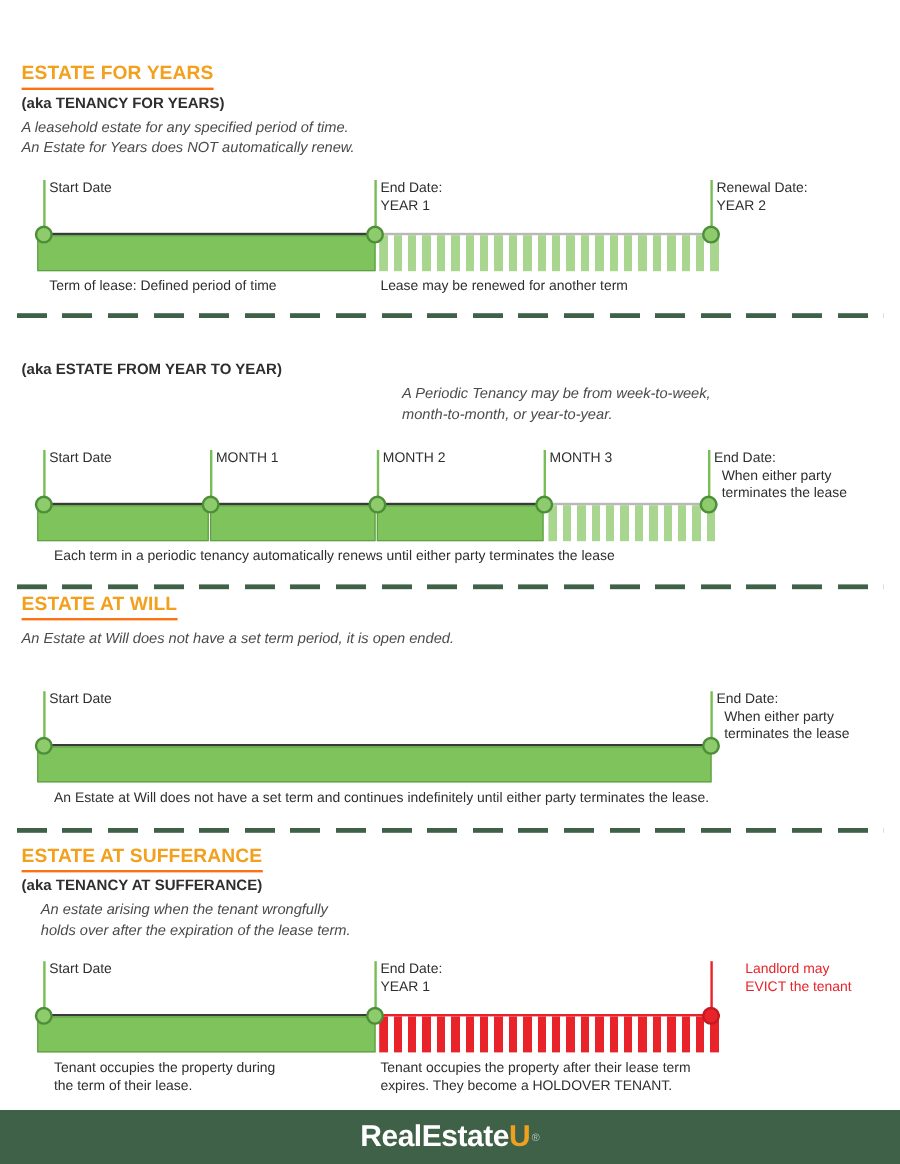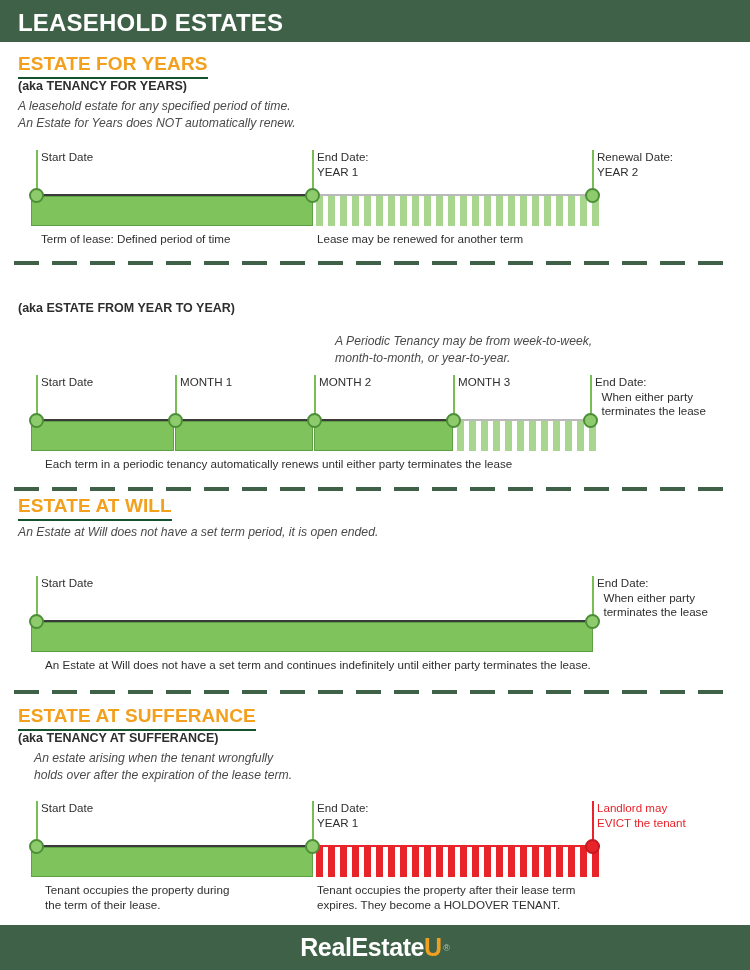--- a/index.html
+++ b/index.html
@@ -69,25 +69,25 @@
     color: #b8c4ba;
     font-size: 9px;
     vertical-align: super;
     margin-left: 1px;
   }
 
   
   .sec-title {
     position: absolute;
     color: #F2A01E;
-    font-size: 19px;
+    font-size: 16px;
     font-weight: bold;
     letter-spacing: 0.1px;
     padding-bottom: 2px;
-    border-bottom: 2px solid #14532d;
+    border-bottom: 2px solid #f97316;
   }
   .sec-sub {
     position: absolute;
     color: #2e2e2e;
     font-size: 12.5px;
     font-weight: bold;
   }
   .sec-desc {
     position: absolute;
     color: #4a4a4a;
@@ -115,21 +115,21 @@
   }
   .tl-tick.red { background: #e8232a; }
 
   .tl-label {
     position: absolute;
     color: #2e2e2e;
     font-size: 11.6px;
     line-height: 14.5px;
     white-space: pre;
   }
-  .tl-label.red { color: #e8232a; }
+  .tl-label.red { color: #e8232a; margin-left: 24px; }
 
   .tl-axis {
     position: absolute;
     height: 2px;
     background: #3a3a3a;
   }
 
   .tl-bar {
     position: absolute;
     background: #7fc35c;
@@ -173,23 +173,20 @@
     font-size: 11.6px;
     line-height: 15px;
     white-space: pre;
   }
 </style>
 </head>
 <body>
 
 <div class="page">
 
-  <div class="header">
-    <div class="header-title">LEASEHOLD ESTATES</div>
-  </div>
 
   <div class="sec-title" style="left:18px; top:53px;">ESTATE FOR YEARS</div>
   <div class="sec-sub" style="left:18px; top:79px;">(aka TENANCY FOR YEARS)</div>
   <div class="sec-desc" style="left:18px; top:98px; width:430px; white-space:pre;">A leasehold estate for any specified period of time.
 An Estate for Years does NOT automatically renew.</div>
 
   <div class="tl-tick" style="left:36px; top:150px; height:44px;"></div>
   <div class="tl-label" style="left:41px; top:150px;">Start Date</div>
 
   <div class="tl-tick" style="left:312px; top:150px; height:44px;"></div>
@@ -208,21 +205,21 @@
   <div class="tl-node" style="left:29px; top:188px;"></div>
   <div class="tl-node" style="left:305px; top:188px;"></div>
   <div class="tl-node" style="left:585px; top:188px;"></div>
 
   <div class="tl-caption" style="left:41px; top:231px;">Term of lease: Defined period of time</div>
   <div class="tl-caption" style="left:317px; top:231px;">Lease may be renewed for another term</div>
 
   <div class="sep" style="top:261px;"></div>
 
   <div class="sec-sub" style="left:18px; top:301px;">(aka ESTATE FROM YEAR TO YEAR)</div>
-  <div class="sec-desc" style="left:335px; top:333px; width:310px; white-space:pre;font-style:italic;">A Periodic Tenancy may be from week-to-week,
+  <div class="sec-desc" style="left:335px; top:320px; width:310px; white-space:pre;font-style:italic;">A Periodic Tenancy may be from week-to-week,
 month-to-month, or year-to-year.</div>
 
   <div class="tl-tick" style="left:36px; top:375px; height:44px;"></div>
   <div class="tl-label" style="left:41px; top:375px;">Start Date</div>
 
   <div class="tl-tick" style="left:175px; top:375px; height:44px;"></div>
   <div class="tl-label" style="left:180px; top:375px;">MONTH 1</div>
 
   <div class="tl-tick" style="left:314px; top:375px; height:44px;"></div>
   <div class="tl-label" style="left:319px; top:375px;">MONTH 2</div>

